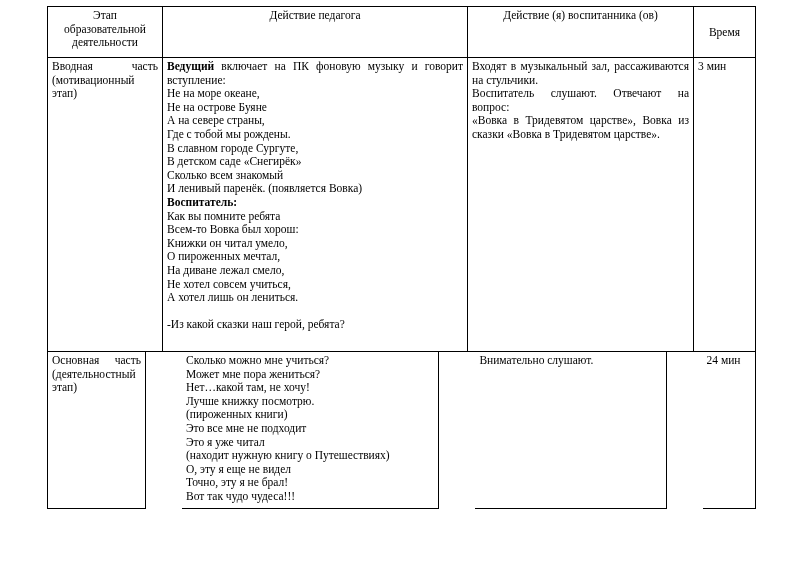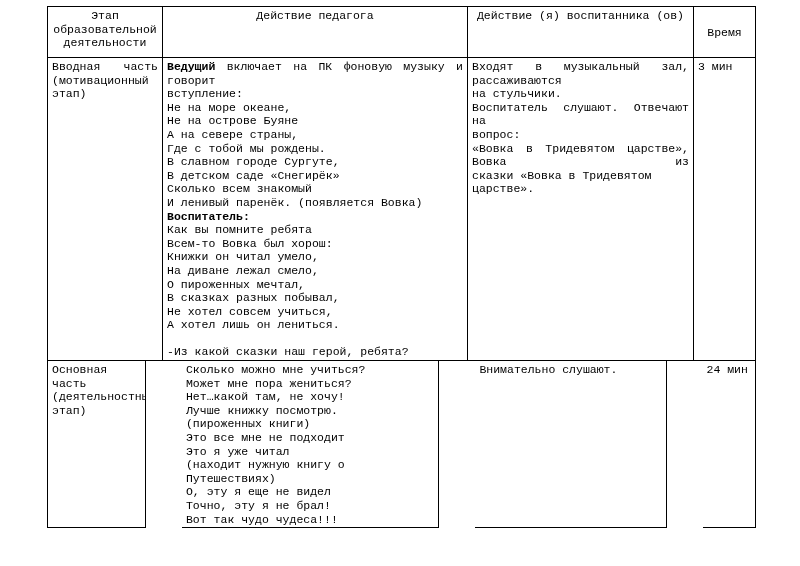--- a/index.html
+++ b/index.html
@@ -22,21 +22,20 @@
     border-left: 1px solid #000;
   }
   .trow { display: flex; align-items: stretch; }
   .cell {
     box-sizing: border-box;
     border-right: 1px solid #000;
     border-bottom: 1px solid #000;
     padding: 2px 4px 1px 4px;
     line-height: 13.6px;
     overflow: hidden;
-    font-family: Liberation Mono, monospace;
   }
   .c1 { width: 115px; }
   .c2 { width: 305px; }
   .c3 { width: 226px; }
   .c4 { width: 62px; }
   .hrow { height: 51px; }
   .hrow .cell { text-align: center; }
   .hrow .c4 { display: flex; align-items: center; justify-content: center; }
   .r0 { min-height: 294px; }
   .r1 { min-height: 157px; gap: 36px; }
@@ -70,23 +69,22 @@
             <div class="line">А на севере страны,</div>
             <div class="line">Где с тобой мы рождены.</div>
             <div class="line">В славном городе Сургуте,</div>
             <div class="line">В детском саде «Снегирёк»</div>
             <div class="line">Сколько всем знакомый</div>
             <div class="line">И ленивый паренёк. (появляется Вовка)</div>
             <div class="line"><span class="bold">Воспитатель:</span></div>
             <div class="line">Как вы помните ребята</div>
             <div class="line">Всем-то Вовка был хорош:</div>
             <div class="line">Книжки он читал умело,</div>
+            <div class="line">О пироженных мечтал,</div>
             <div class="line">На диване лежал смело,</div>
-            <div class="line">О пироженных мечтал,</div>
-            <div class="line">В сказках разных побывал,</div>
             <div class="line">Не хотел совсем учиться,</div>
             <div class="line">А хотел лишь он лениться.</div>
             <div class="line"></div>
             <div class="line">-Из какой сказки наш герой, ребята?</div>
           </div>
           <div class="cell c3">
             <div class="line j">Входят в музыкальный зал, рассаживаются</div>
             <div class="line">на стульчики.</div>
             <div class="line j">Воспитатель слушают. Отвечают на</div>
             <div class="line">вопрос:</div>

